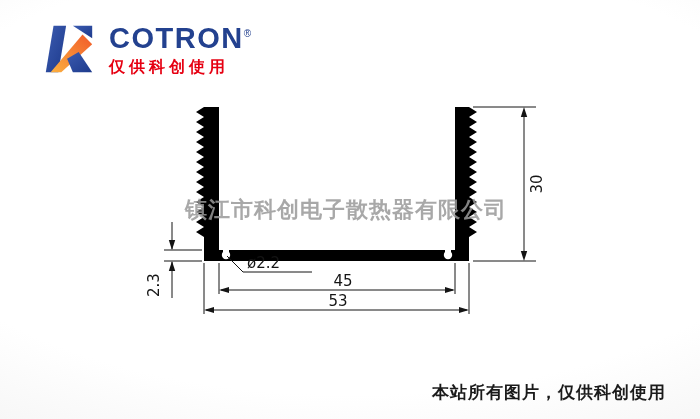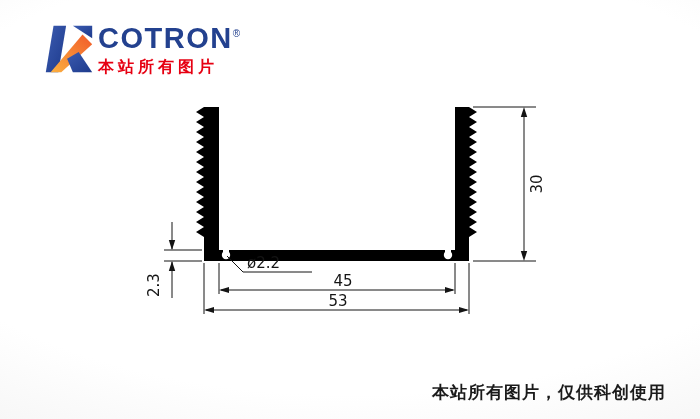--- a/index.html
+++ b/index.html
@@ -4,21 +4,21 @@
 <style>
   html,body{margin:0;padding:0;background:#dcdcdc;}
   .stage{
     position:relative;width:700px;height:419px;overflow:hidden;
     background:radial-gradient(120% 95% at 50% 42%, #ffffff 55%, #ececec 100%);
     font-family:"Liberation Sans","DejaVu Sans",sans-serif;
   }
   
   .logo{position:absolute;left:40px;top:20px;display:flex;align-items:flex-start;}
   .logo-mark{width:58px;height:58px;display:block;}
-  .logo-text{margin-left:0;padding-top:4px;}
+  .logo-text{margin-left:11px;padding-top:4px;}
   .brand{
     font-size:29px;font-weight:800;color:#23418f;letter-spacing:1.5px;line-height:1;
   }
   .brand sup{font-size:10px;color:#23418f;font-weight:400;}
   .sub{
     margin-top:6px;font-size:16px;font-weight:700;color:#e60012;letter-spacing:4px;line-height:1;
     white-space:nowrap;
   }
   
   .drawing{position:absolute;left:0;top:0;}
@@ -51,21 +51,21 @@
           <stop offset="1" stop-color="#1d3a8c"></stop>
         </linearGradient>
       </defs>
       <polygon points="14,6 27,6 19,54 6,54" fill="url(#bg)"></polygon>
       <polygon points="34,6 54,6 54,19" fill="url(#bg)"></polygon>
       <polygon points="11,54 44,15 54,25 22,54" fill="url(#og)"></polygon>
       <polygon points="34,54 28,40 40,33 54,54" fill="url(#bg)"></polygon>
     </svg>
     <div class="logo-text">
       <div class="brand"><span>COTRON</span><sup>®</sup></div>
-      <div class="sub">本站所有图片</div>
+      <div class="sub">仅供科创使用</div>
     </div>
   </div>
 
   <svg class="drawing" width="700" height="419" viewBox="0 0 700 419">
 
     <g>
       <path fill="#000" d="M 219 107 L 204 107
         L 196 112 L 204 117 L 196 122 L 204 127 L 196 132 L 204 137
         L 196 142 L 204 147 L 196 152 L 204 157 L 196 162 L 204 167
         L 196 172 L 204 177 L 196 182 L 204 187 L 196 192 L 204 197
@@ -120,16 +120,17 @@
 
     <g>
       <text class="dim" x="542" y="184" text-anchor="middle" transform="rotate(-90 542 184)">30</text>
       <text class="dim" x="159" y="285" text-anchor="middle" transform="rotate(-90 159 285)">2.3</text>
       <text class="dim" x="247" y="268" text-anchor="start">ø2.2</text>
       <text class="dim" x="343" y="286" text-anchor="middle">45</text>
       <text class="dim" x="338" y="306" text-anchor="middle">53</text>
     </g>
   </svg>
 
+  <div class="watermark">镇江市科创电子散热器有限公司</div>
 
   <div class="footer">本站所有图片，仅供科创使用</div>
 
 </div>
 
 </body></html>

